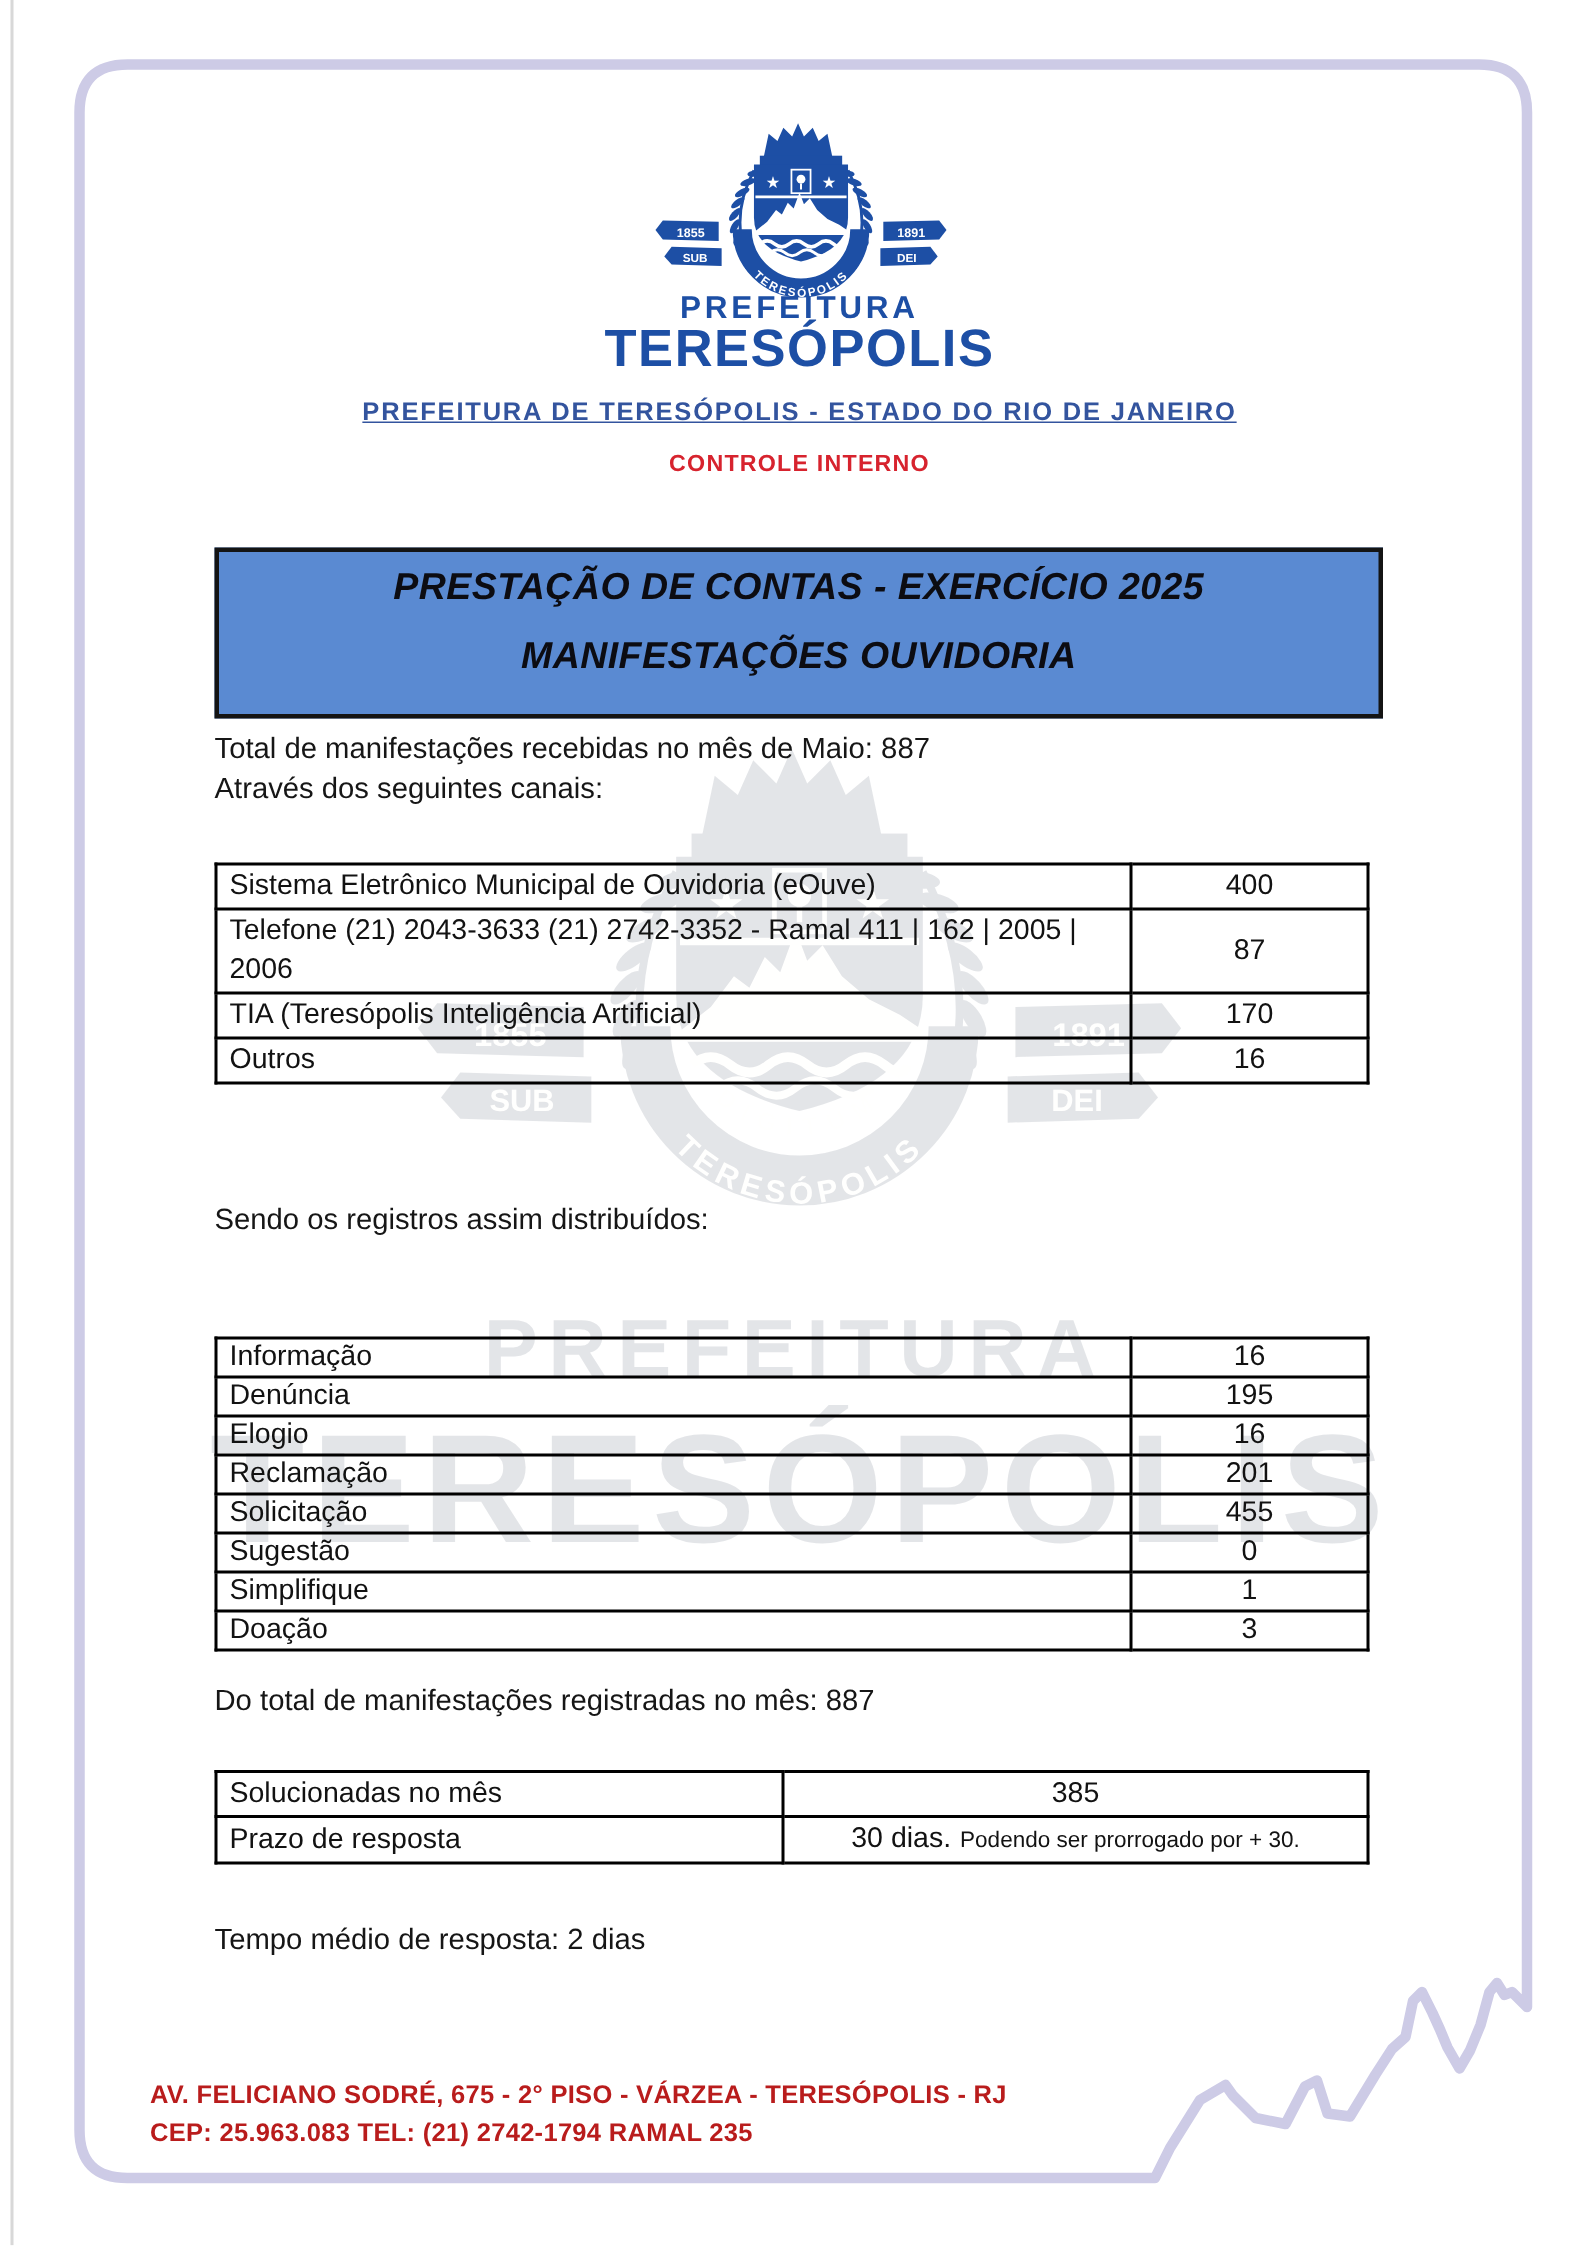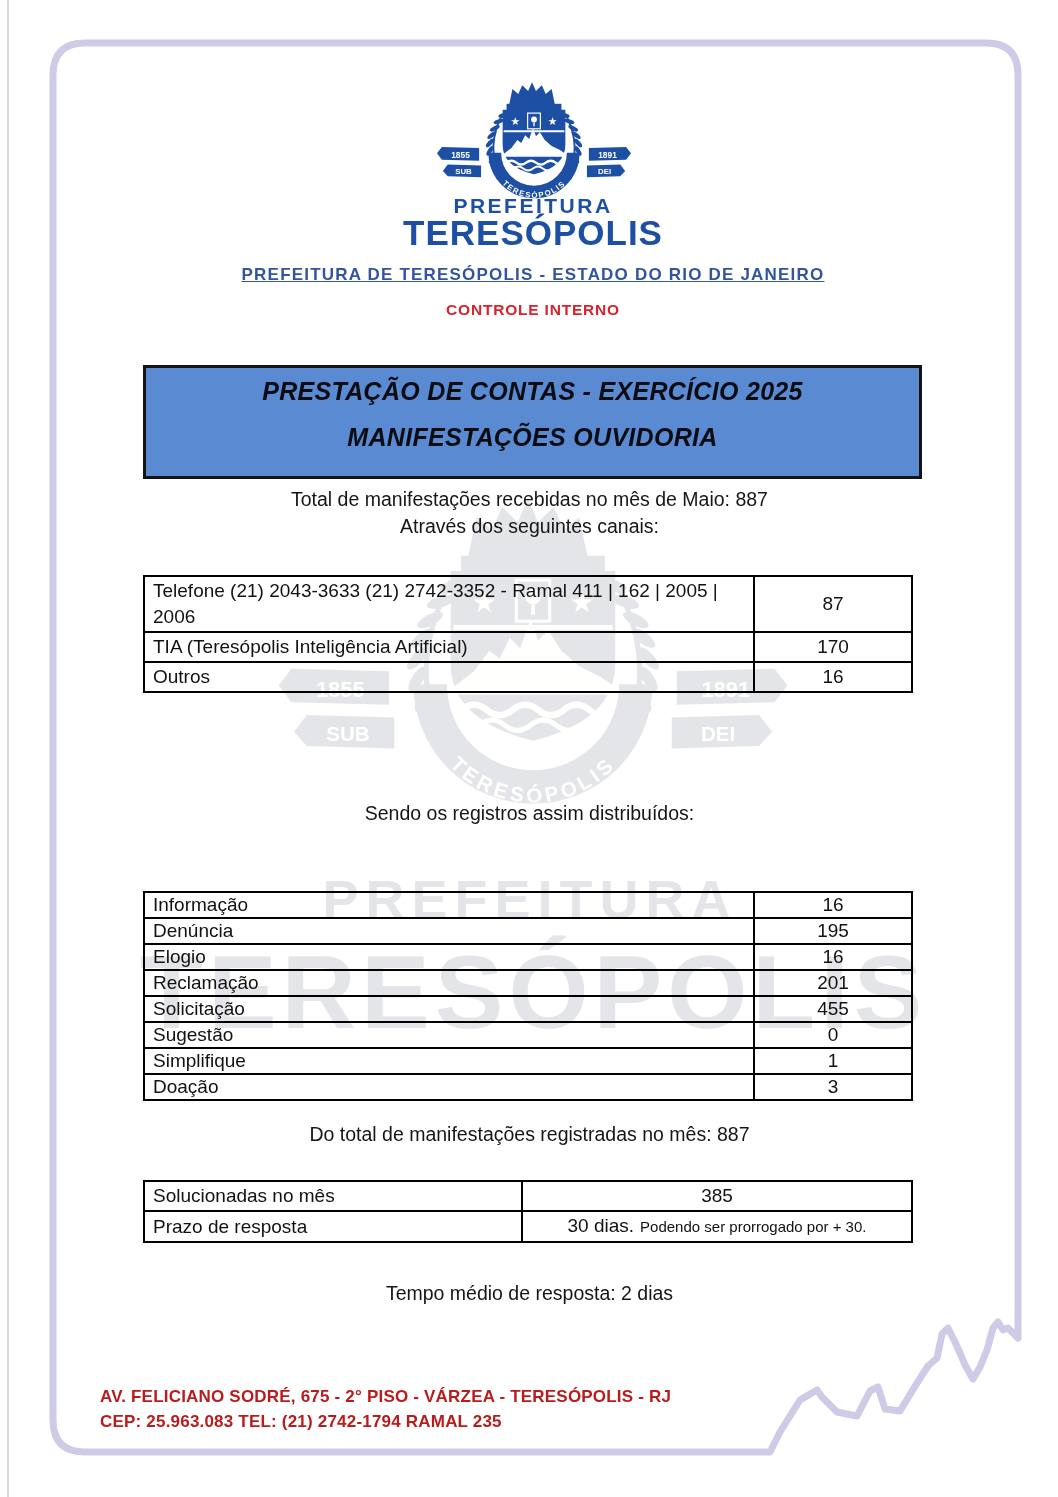--- a/index.html
+++ b/index.html
@@ -23,21 +23,21 @@
     font-size:15.5px;font-weight:800;letter-spacing:0.8px;color:#d7232e;}
 
   
   .banner{position:absolute;left:143px;top:365px;width:773px;height:97px;box-sizing:border-box;
     background:#5a8ad2;border:3px solid #141414;text-align:center;padding-top:11px;}
   .banner div{font-size:25px;line-height:25px;font-weight:bold;font-style:italic;
     color:#0c0c12;letter-spacing:0.3px;}
   .banner .b2{margin-top:21px;}
 
   
-  .cline{position:absolute;left:143px;width:773px;text-align:center;color:#161616;
+  .cline{position:absolute;left:143px;width:773px;color:#161616;
     font-size:19.5px;line-height:27px;}
   .intro{top:486px;}
   .h-dist{top:800px;}
   .h-tot{top:1121px;}
   .h-resp{top:1280px;}
 
   
   table{border-collapse:collapse;table-layout:fixed;position:absolute;left:143px;width:768px;
     font-size:19px;color:#121212;}
   td{border:2px solid #000;vertical-align:middle;overflow:hidden;}
@@ -177,20 +177,24 @@
     </div>
 
     <div class="cline intro">
       <div>Total de manifestações recebidas no mês de Maio: 887</div>
       <div>Através dos seguintes canais:</div>
     </div>
 
     <table class="t-channels">
       <tbody>
           <tr>
+            <td class="c-label"><span>Sistema Eletrônico Municipal de Ouvidoria (eOuve)</span></td>
+            <td class="c-value">400</td>
+          </tr>
+          <tr>
             <td class="c-label"><span>Telefone (21) 2043-3633 (21) 2742-3352 - Ramal 411 | 162 | 2005 | 2006</span></td>
             <td class="c-value">87</td>
           </tr>
           <tr>
             <td class="c-label"><span>TIA (Teresópolis Inteligência Artificial)</span></td>
             <td class="c-value">170</td>
           </tr>
           <tr>
             <td class="c-label"><span>Outros</span></td>
             <td class="c-value">16</td>

